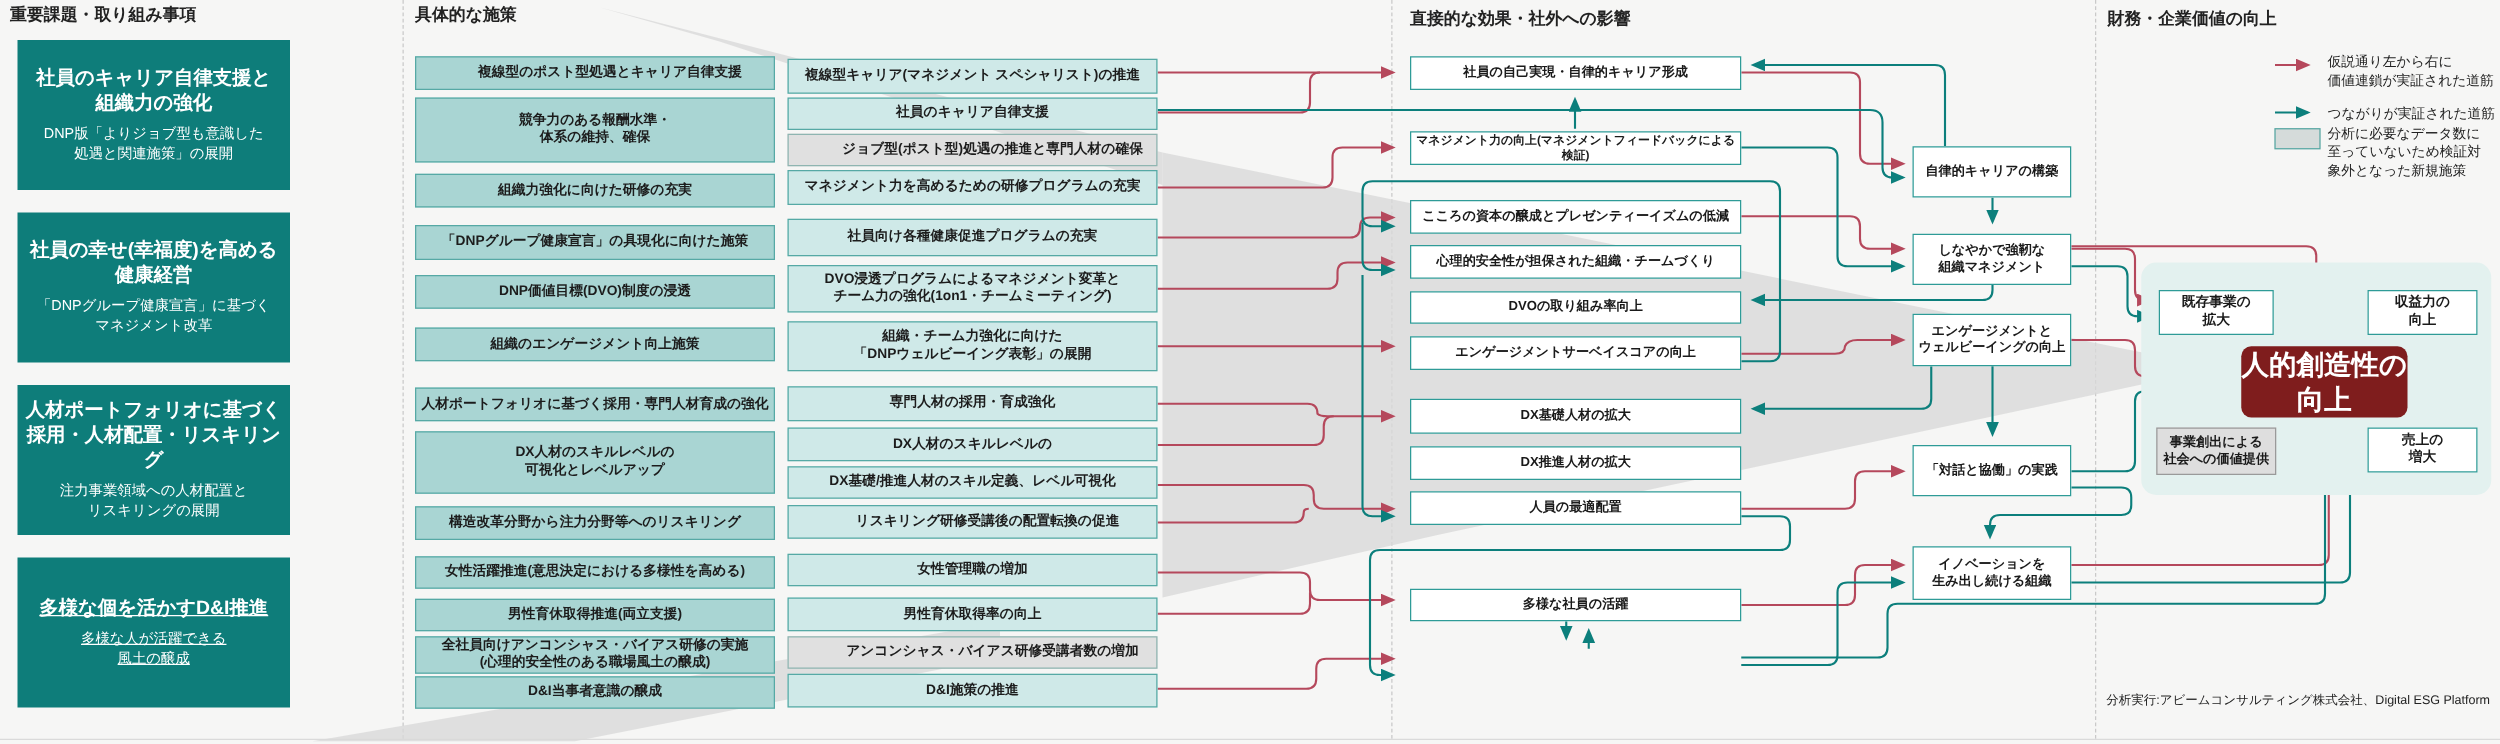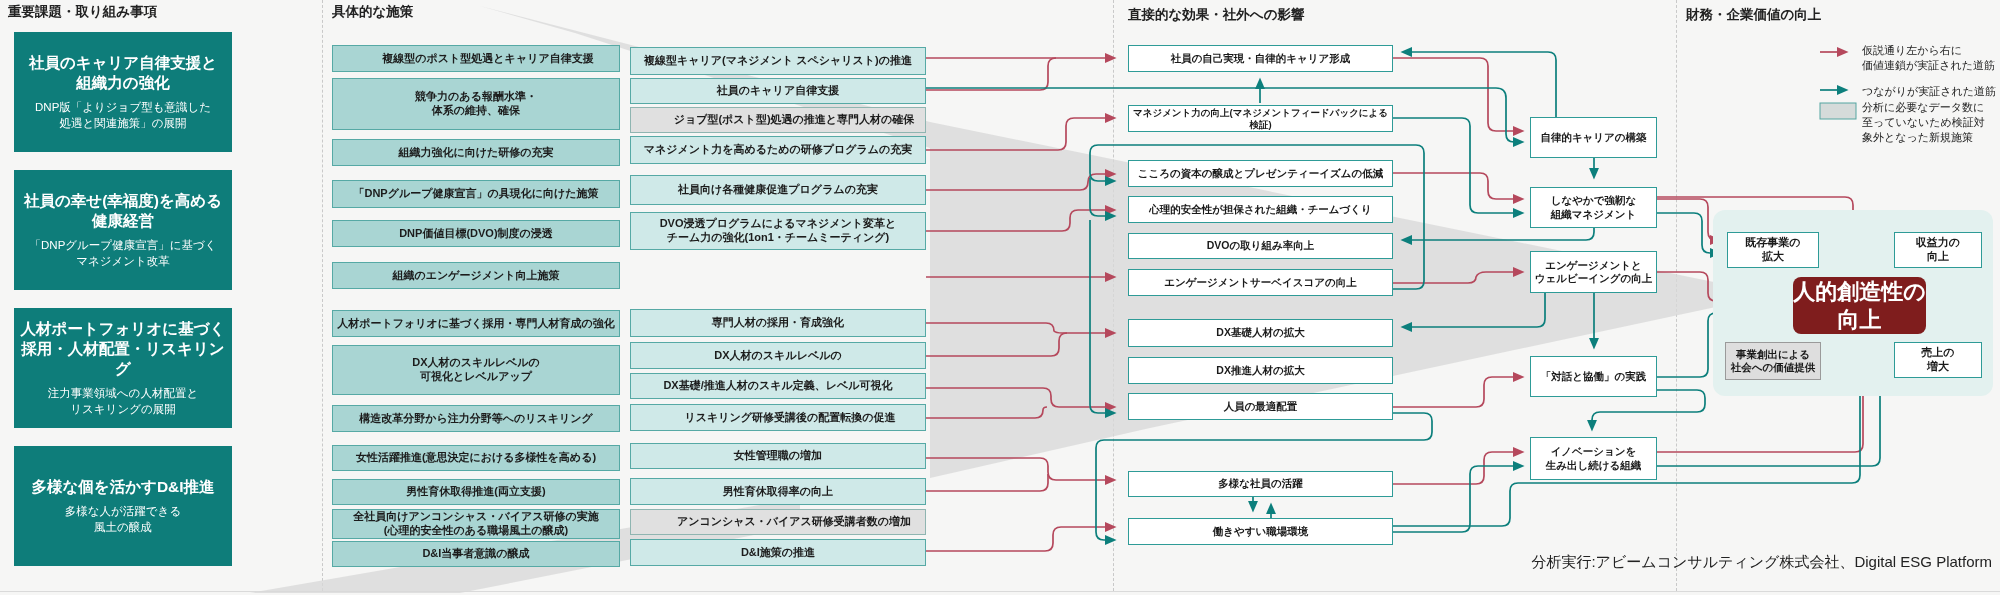--- a/index.html
+++ b/index.html
@@ -17,21 +17,21 @@
   .m2{left:630px;width:296px;background:#cfe9e8;border:1px solid #56a9a5;font-size:11px;font-weight:bold;color:#1c1c1c;}
   .gray{background:#e0e0e0 !important;border:1px solid #8fb5b1 !important;padding-left:32px;}
   .eff{left:1128px;width:265px;background:#fff;border:1.4px solid #2e9b97;font-size:10.5px;font-weight:600;color:#1a1a1a;}
   .eff.small{font-size:9.5px;}
   .out{left:1530px;width:127px;background:#fff;border:1.4px solid #2e9b97;font-size:10.5px;font-weight:600;color:#1a1a1a;}
   .panel{position:absolute;left:1713px;top:210px;width:280px;height:186px;background:#e3f1ef;border-radius:12px;z-index:1;}
   .fin{background:#fff;border:1.2px solid #2e9b97;font-size:11px;font-weight:600;color:#1a1a1a;z-index:3;}
   .creat{background:#7f1d1d;color:#fff;font-size:22px;font-weight:bold;border-radius:8px;z-index:3;}
   .fingray{background:#dedede;border:1px solid #9a9a9a;font-size:10.5px;font-weight:600;color:#1a1a1a;z-index:3;}
   .legend-text{position:absolute;left:1862px;font-size:11px;color:#222;line-height:1.35;white-space:pre-line;z-index:2;}
-  .attrib{position:absolute;right:8px;top:553px;font-size:15px;color:#222;z-index:2;}
+  .attrib{position:absolute;right:8px;top:553px;font-size:10px;color:#222;z-index:2;}
 </style>
 </head>
 <body>
 
 <div id="stage">
 
   <svg class="links" width="2000" height="595" viewBox="0 0 2000 595">
     <defs>
       <marker id="ar" markerWidth="8" markerHeight="8" refX="5.5" refY="3" orient="auto">
         <path d="M0,0L7,3L0,6Z" fill="#b5485c"></path>
@@ -123,21 +123,21 @@
 健康経営</div>
     <div class="s">「DNPグループ健康宣言」に基づく
 マネジメント改革</div>
   </div>
   <div class="box issue" style="top:308px;height:120px;">
     <div class="t">人材ポートフォリオに基づく
 採用・人材配置・リスキリング</div>
     <div class="s">注力事業領域への人材配置と
 リスキリングの展開</div>
   </div>
-  <div class="box issue" style="top:446px;height:120px;">
+  <div class="box issue" style="top:446px;height:120px;text-decoration:underline;">
     <div class="t">多様な個を活かすD&amp;I推進</div>
     <div class="s">多様な人が活躍できる
 風土の醸成</div>
   </div>
 
   <div class="box m1" style="top:45px;height:27px;padding-left:24px;">複線型のポスト型処遇とキャリア自律支援</div>
   <div class="box m1" style="top:78px;height:52px;">競争力のある報酬水準・
 体系の維持、確保</div>
   <div class="box m1" style="top:139px;height:27px;">組織力強化に向けた研修の充実</div>
   <div class="box m1" style="top:180px;height:28px;">「DNPグループ健康宣言」の具現化に向けた施策</div>
@@ -153,40 +153,41 @@
 (心理的安全性のある職場風土の醸成)</div>
   <div class="box m1" style="top:541px;height:26px;">D&amp;I当事者意識の醸成</div>
 
   <div class="box m2" style="top:47px;height:28px;">複線型キャリア(マネジメント スペシャリスト)の推進</div>
   <div class="box m2" style="top:78px;height:26px;">社員のキャリア自律支援</div>
   <div class="box m2 gray" style="top:107px;height:26px;">ジョブ型(ポスト型)処遇の推進と専門人材の確保</div>
   <div class="box m2" style="top:136px;height:28px;">マネジメント力を高めるための研修プログラムの充実</div>
   <div class="box m2" style="top:175px;height:30px;">社員向け各種健康促進プログラムの充実</div>
   <div class="box m2" style="top:212px;height:38px;">DVO浸透プログラムによるマネジメント変革と
 チーム力の強化(1on1・チームミーティング)</div>
+  <div class="box m2" style="top:257px;height:40px;">組織・チーム力強化に向けた
+「DNPウェルビーイング表彰」の展開</div>
   <div class="box m2" style="top:309px;height:28px;">専門人材の採用・育成強化</div>
   <div class="box m2" style="top:342px;height:27px;">DX人材のスキルレベルの</div>
   <div class="box m2" style="top:373px;height:26px;">DX基礎/推進人材のスキル定義、レベル可視化</div>
   <div class="box m2" style="top:404px;height:27px;padding-left:24px;">リスキリング研修受講後の配置転換の促進</div>
   <div class="box m2" style="top:443px;height:26px;">女性管理職の増加</div>
   <div class="box m2" style="top:478px;height:27px;">男性育休取得率の向上</div>
   <div class="box m2 gray" style="top:509px;height:26px;">アンコンシャス・バイアス研修受講者数の増加</div>
   <div class="box m2" style="top:539px;height:27px;">D&amp;I施策の推進</div>
 
   <div class="box eff" style="top:45px;height:27px;">社員の自己実現・自律的キャリア形成</div>
   <div class="box eff small" style="top:105px;height:27px;">マネジメント力の向上(マネジメントフィードバックによる検証)</div>
   <div class="box eff" style="top:160px;height:27px;">こころの資本の醸成とプレゼンティーイズムの低減</div>
   <div class="box eff" style="top:196px;height:27px;">心理的安全性が担保された組織・チームづくり</div>
   <div class="box eff" style="top:233px;height:26px;">DVOの取り組み率向上</div>
   <div class="box eff" style="top:269px;height:27px;">エンゲージメントサーベイスコアの向上</div>
   <div class="box eff" style="top:319px;height:28px;">DX基礎人材の拡大</div>
   <div class="box eff" style="top:357px;height:27px;">DX推進人材の拡大</div>
   <div class="box eff" style="top:393px;height:27px;">人員の最適配置</div>
   <div class="box eff" style="top:471px;height:26px;">多様な社員の活躍</div>
-  <div class="box eff" style="top:518px;height:27px;">働きやすい職場環境</div>
 
   <div class="box out" style="top:117px;height:41px;">自律的キャリアの構築</div>
   <div class="box out" style="top:187px;height:41px;">しなやかで強靭な
 組織マネジメント</div>
   <div class="box out" style="top:251px;height:42px;">エンゲージメントと
 ウェルビーイングの向上</div>
   <div class="box out" style="top:356px;height:41px;">「対話と協働」の実践</div>
   <div class="box out" style="top:437px;height:43px;">イノベーションを
 生み出し続ける組織</div>
 

